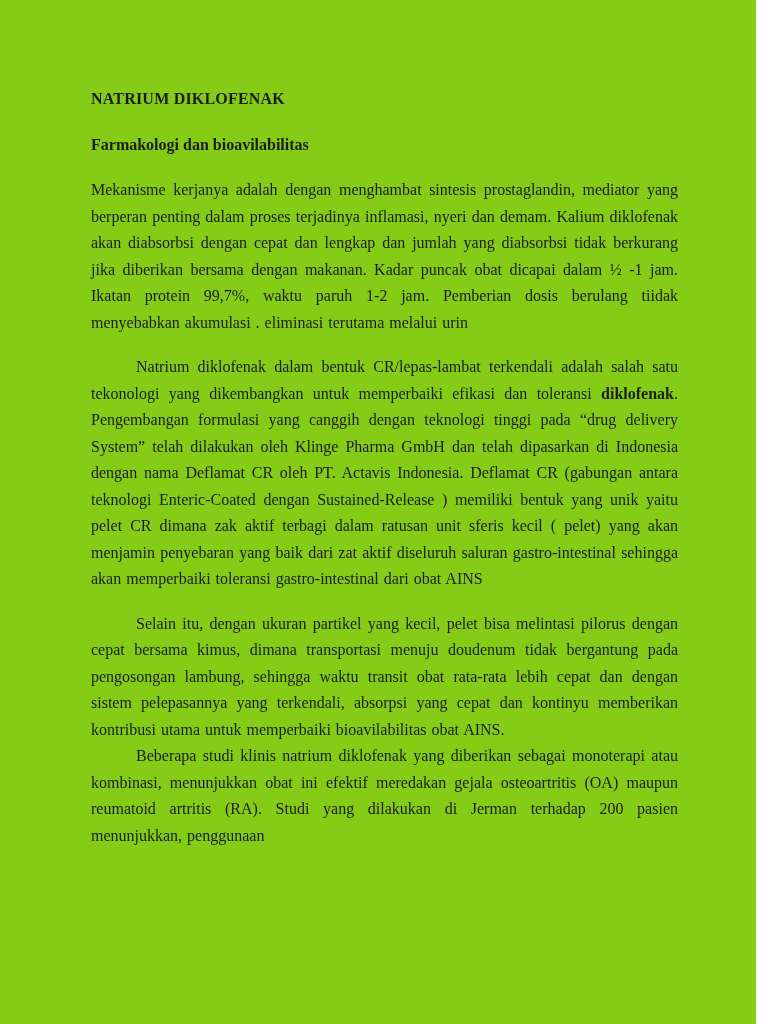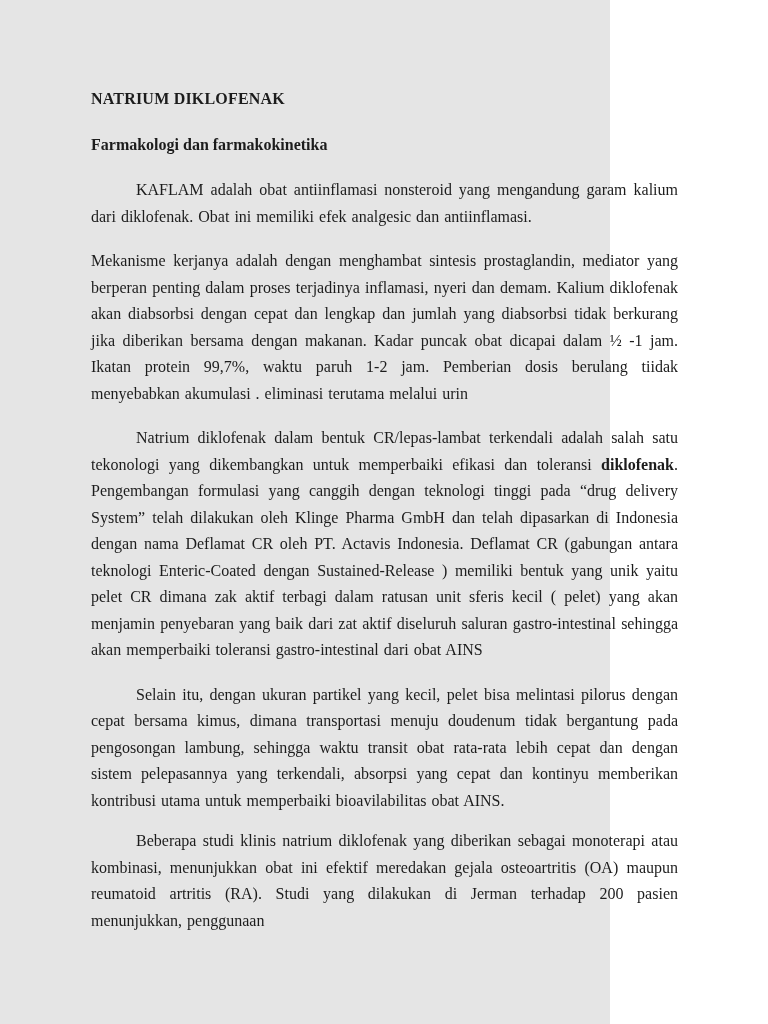--- a/index.html
+++ b/index.html
@@ -7,23 +7,23 @@
     padding: 0;
     background: #ffffff;
   }
   body {
     width: 768px;
     height: 1024px;
     overflow: hidden;
   }
   .page {
     position: relative;
-    width: 610px;
+    width: 756px;
     height: 1024px;
-    background: #e5e5e5;
+    background: #84cc16;
   }
   .content {
     position: absolute;
     left: 91px;
     top: 86px;
     width: 587px;
     font-family: "Liberation Serif", serif;
     font-size: 16px;
     line-height: 26.5px;
     color: #1c1c1c;
@@ -43,33 +43,32 @@
     text-align: left;
   }
   .para {
     margin: 0 0 18px 0;
     word-spacing: 1px;
   }
   .para.indent {
     text-indent: 45px;
   }
   .para.tight {
-    margin-bottom: 14px;
+    margin-bottom: 0;
   }
   .para b {
     font-weight: 700;
     margin-top: 20px;
   }
 </style>
 </head>
 <body>
 
 <div class="page">
   <div class="content">
     <h1 class="doc-title">NATRIUM DIKLOFENAK</h1>
-    <h2 class="doc-heading">Farmakologi dan farmakokinetika</h2>
-    <p class="para indent"><span>KAFLAM adalah obat antiinflamasi nonsteroid yang mengandung garam kalium dari diklofenak. Obat ini memiliki efek analgesic dan antiinflamasi.</span></p>
+    <h2 class="doc-heading">Farmakologi dan bioavilabilitas</h2>
     <p class="para"><span>Mekanisme kerjanya adalah dengan menghambat sintesis prostaglandin, mediator yang berperan penting dalam proses terjadinya inflamasi, nyeri dan demam. Kalium diklofenak akan diabsorbsi dengan cepat dan lengkap dan jumlah yang diabsorbsi tidak berkurang jika diberikan bersama dengan makanan. Kadar puncak obat dicapai dalam ½ -1 jam. Ikatan protein 99,7%, waktu paruh 1-2 jam. Pemberian dosis berulang tiidak menyebabkan akumulasi . eliminasi terutama melalui urin</span></p>
     <p class="para indent"><span>Natrium diklofenak dalam bentuk CR/lepas-lambat terkendali adalah salah satu tekonologi yang dikembangkan untuk memperbaiki efikasi dan toleransi </span><b>diklofenak</b><span>. Pengembangan formulasi yang canggih dengan teknologi tinggi pada “drug delivery System” telah dilakukan oleh Klinge Pharma GmbH dan telah dipasarkan di Indonesia dengan nama Deflamat CR oleh PT. Actavis Indonesia. Deflamat CR (gabungan antara teknologi Enteric-Coated dengan Sustained-Release ) memiliki bentuk yang unik yaitu pelet CR dimana zak aktif terbagi dalam ratusan unit sferis kecil ( pelet) yang akan menjamin penyebaran yang baik dari zat aktif diseluruh saluran gastro-intestinal sehingga akan memperbaiki toleransi gastro-intestinal dari obat AINS</span></p>
     <p class="para indent tight"><span>Selain itu, dengan ukuran partikel yang kecil, pelet bisa melintasi pilorus dengan cepat bersama kimus, dimana transportasi menuju doudenum tidak bergantung pada pengosongan lambung, sehingga waktu transit obat rata-rata lebih cepat dan dengan sistem pelepasannya yang terkendali, absorpsi yang cepat dan kontinyu memberikan kontribusi utama untuk memperbaiki bioavilabilitas obat AINS.</span></p>
     <p class="para indent"><span>Beberapa studi klinis natrium diklofenak yang diberikan sebagai monoterapi atau kombinasi, menunjukkan obat ini efektif meredakan gejala osteoartritis (OA) maupun reumatoid artritis (RA). Studi yang dilakukan di Jerman terhadap 200 pasien menunjukkan, penggunaan</span></p>
   </div>
 </div>
 
 </body></html>

